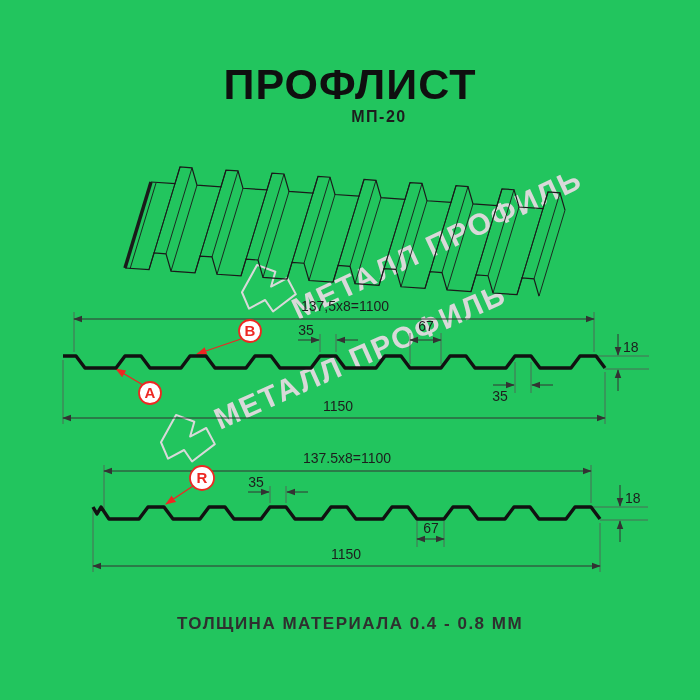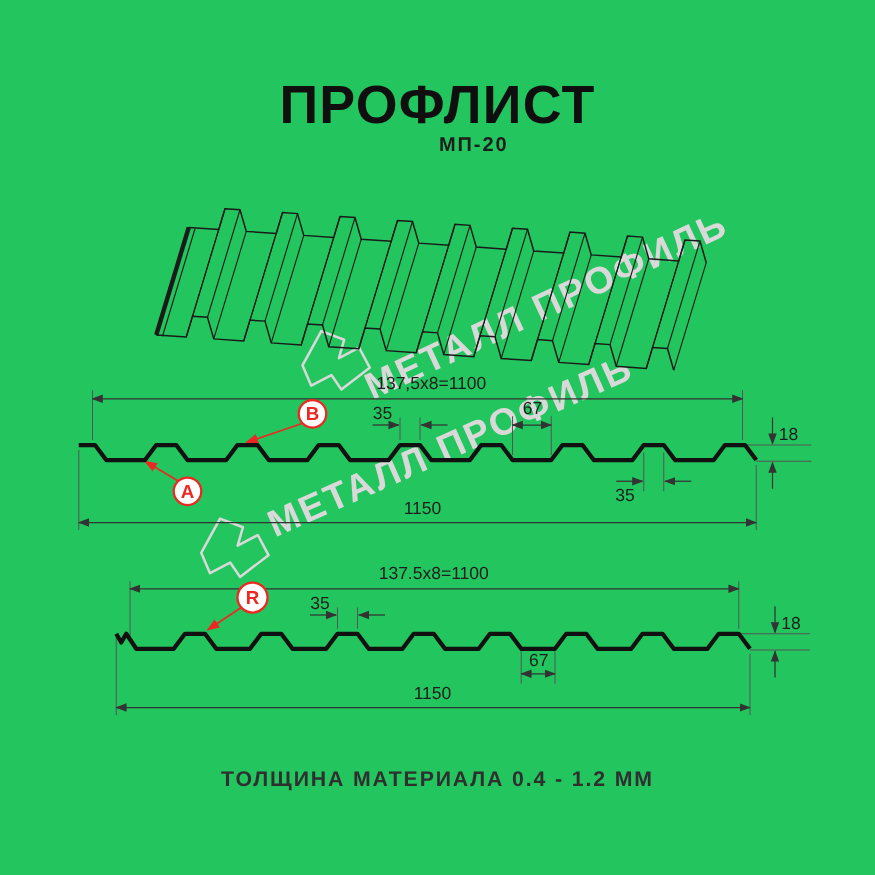--- a/index.html
+++ b/index.html
@@ -170,14 +170,14 @@
       <line class="dl" x1="93" y1="566" x2="600" y2="566" marker-start="url(#ar)" marker-end="url(#ar)"></line>
       <text class="dim" x="346" y="559" text-anchor="middle">1150</text>
 
       <line class="redl" x1="193" y1="486" x2="166" y2="504" marker-end="url(#mr)"></line>
       <circle class="badge" cx="202" cy="478" r="12"></circle>
       <text class="rl" x="202" y="483" text-anchor="middle">R</text>
     <path d="M93 507 L97 514 L101 507 L109 519 H139 L148 507 H164 L173 519 H200 L209 507 H225 L234 519 H261 L270 507 H286 L295 519 H322 L331 507 H347 L356 519 H383 L392 507 H408 L417 519 H444 L453 507 H469 L478 519 H505 L514 507 H530 L539 519 H566 L575 507 H591 L600 519" class="prof"></path>
       </g>
   </svg>
 
-  <div class="note">ТОЛЩИНА МАТЕРИАЛА 0.4 - 1.2 ММ</div>
+  <div class="note">ТОЛЩИНА МАТЕРИАЛА 0.4 - 0.8 ММ</div>
 </div>
 
 </body></html>

